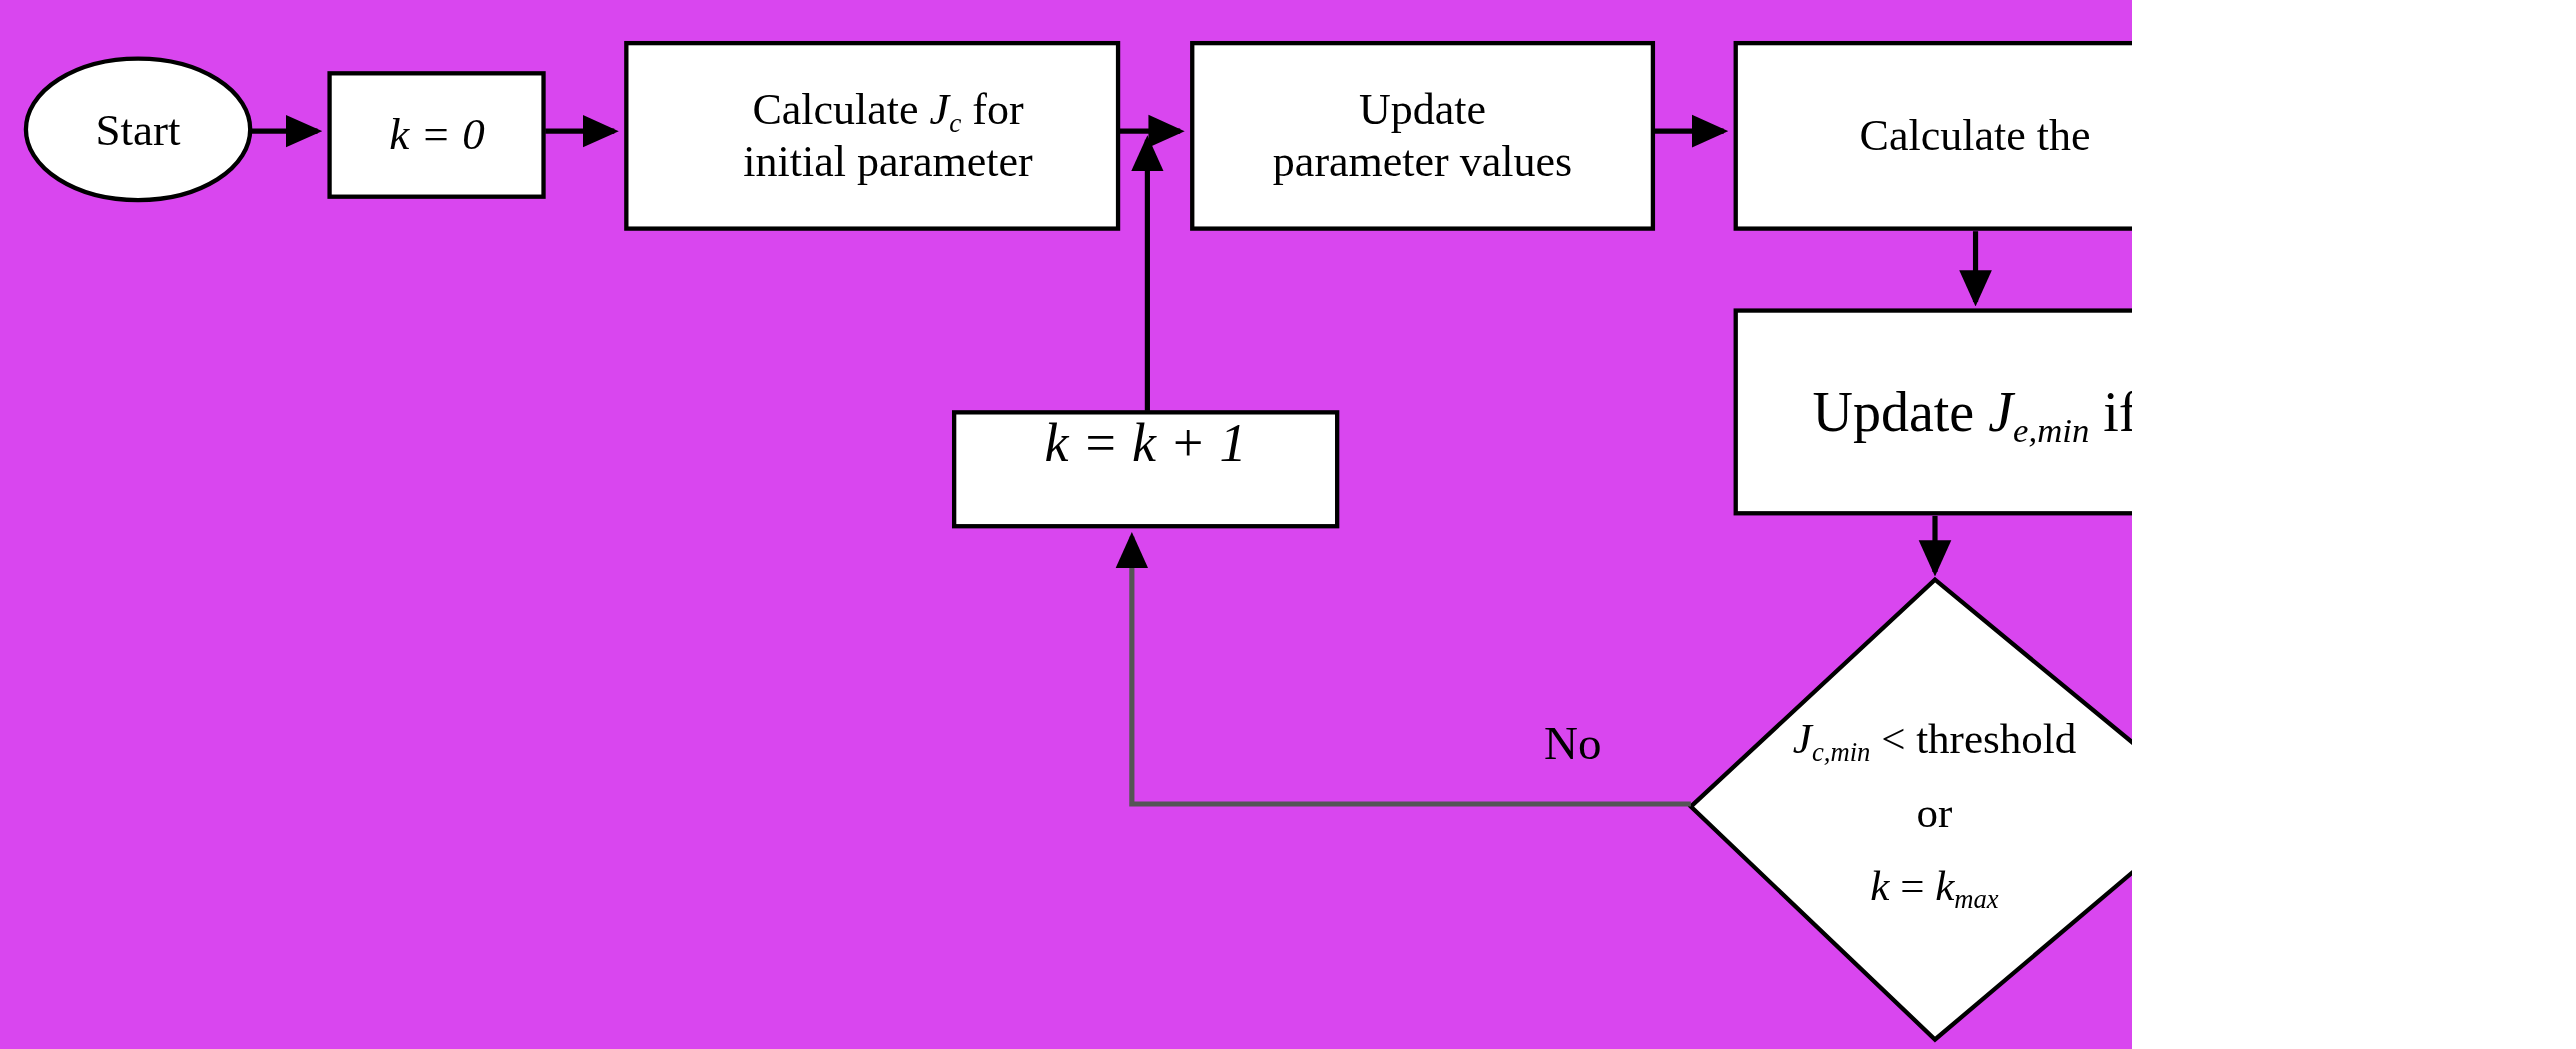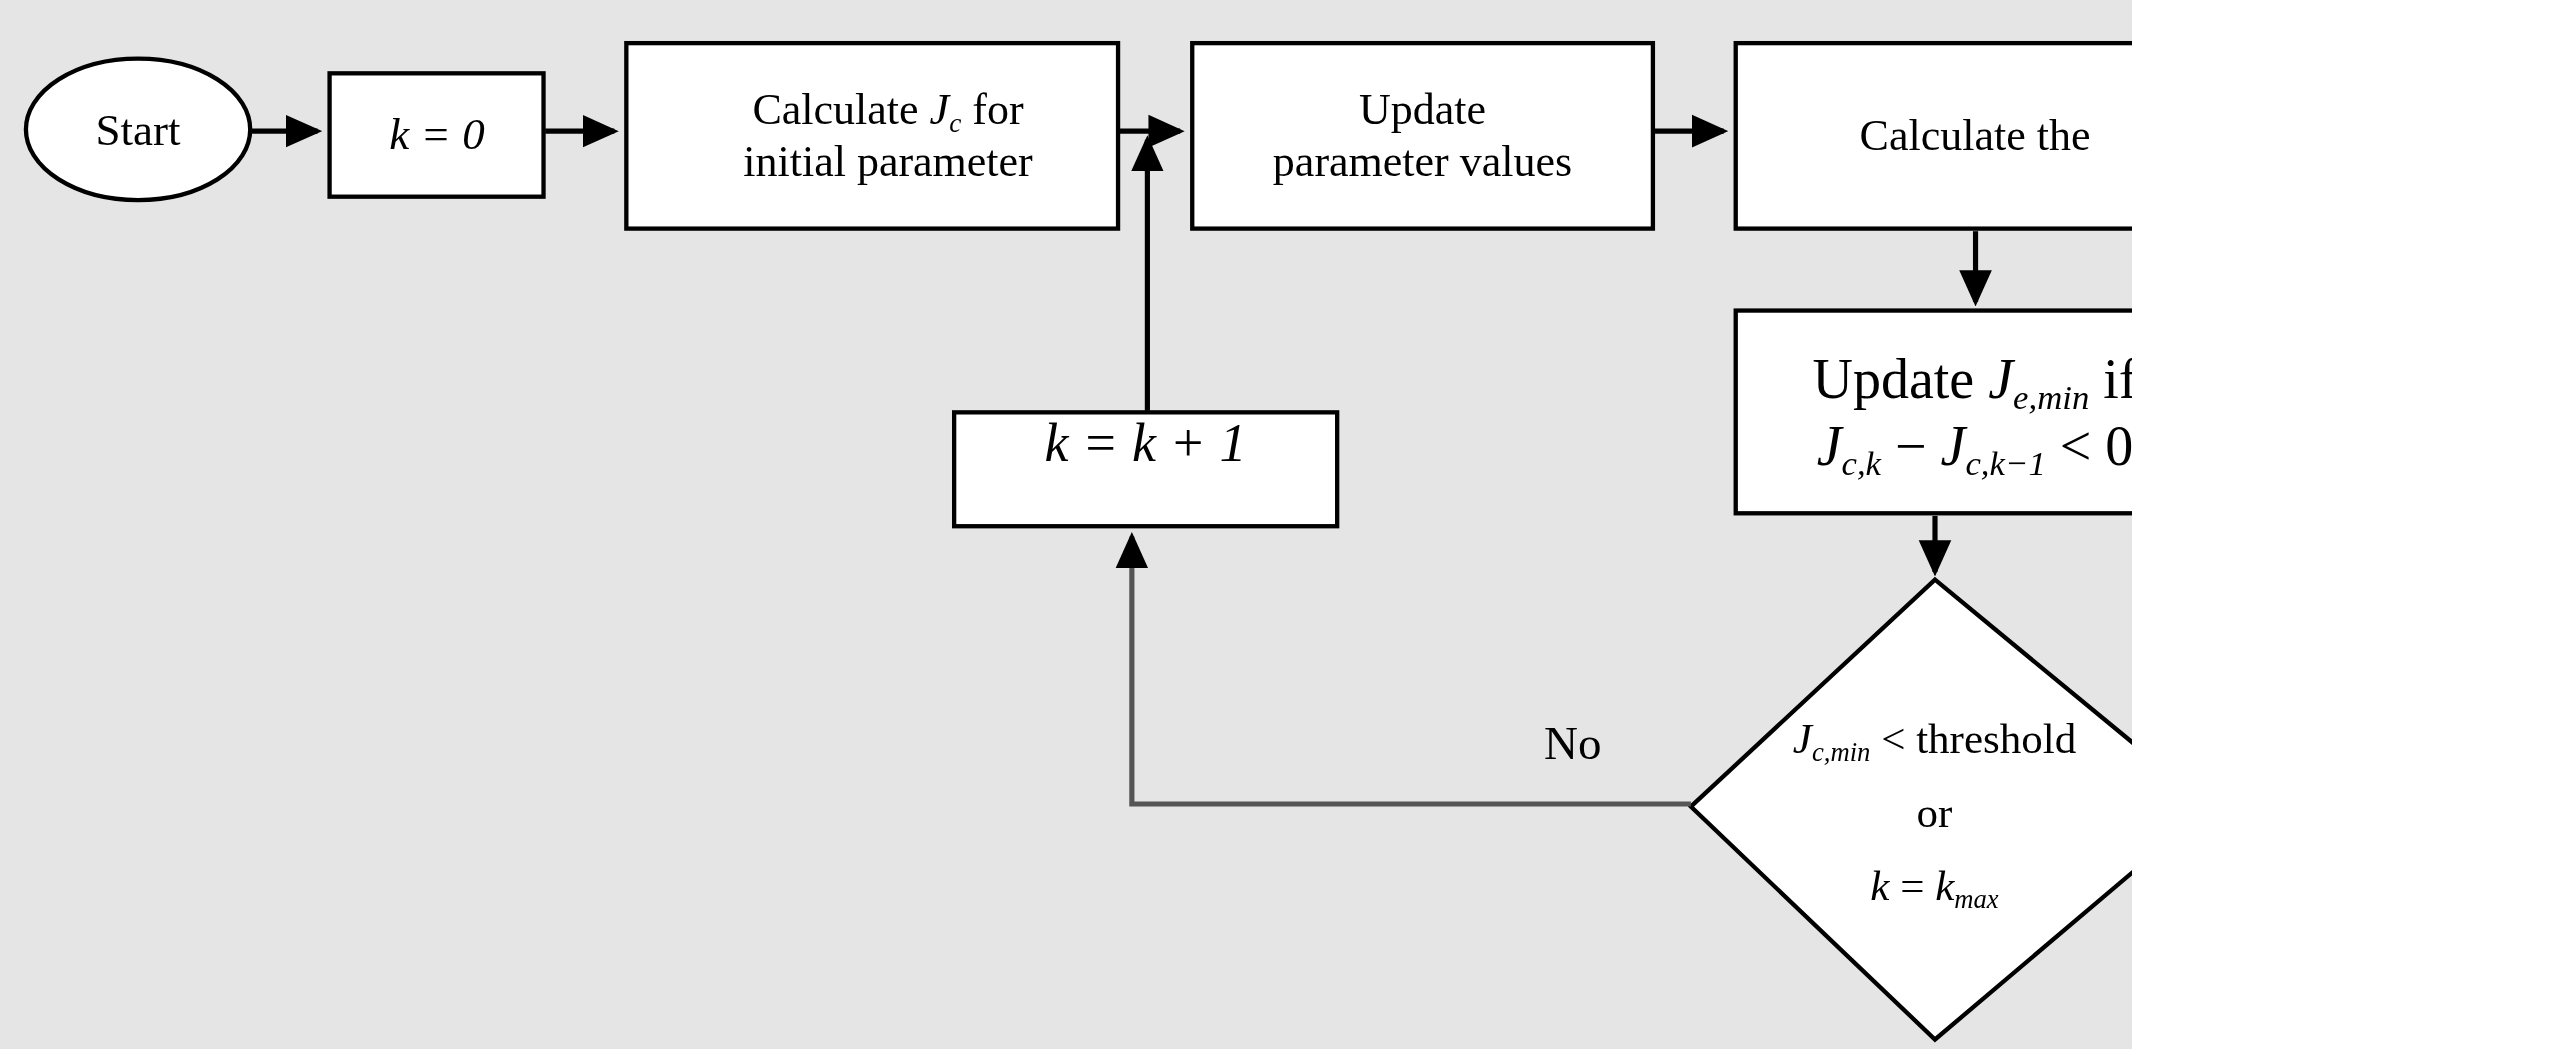--- a/index.html
+++ b/index.html
@@ -8,21 +8,21 @@
     padding: 0;
     background: #ffffff;
   }
   body {
     font-family: "Liberation Serif", "DejaVu Serif", serif;
   }
   #canvas {
     position: relative;
     width: 2132px;
     height: 1049px;
-    background: #e5e5e5;
+    background: #d946ef;
     overflow: hidden;
   }
   #flow-svg {
     position: absolute;
     left: 0;
     top: 0;
     width: 2576px;
     height: 1049px;
   }
   
@@ -140,23 +140,20 @@
   </div>
 
   <div class="node-label multi" style="left:1736px; top:43px; width:478px; height:185px; font-size:44px;">
     <span class="line-1">Calculate the</span>
   </div>
 
   <div class="node-label multi" style="left:1736px; top:311px; width:478px; height:203px; font-size:56px;">
     <span class="line-1">
       <span>Update </span><span class="math">J</span><sub>e,min</sub><span> if</span>
     </span>
-    <span class="line-2">
-      <span class="math">J</span><sub>c,k</sub><span> − </span><span class="math">J</span><sub>c,k−1</sub><span> &lt; 0</span>
-    </span>
   </div>
 
   <div class="node-label" style="left:954px; top:408px; width:383px; height:71px; font-size:54px;">
     <span class="math">k = k + 1</span>
   </div>
 
   <div class="node-label" style="left:2335px; top:783px; width:216px; height:69px; font-size:45px;">
     <span>End</span>
   </div>
 

